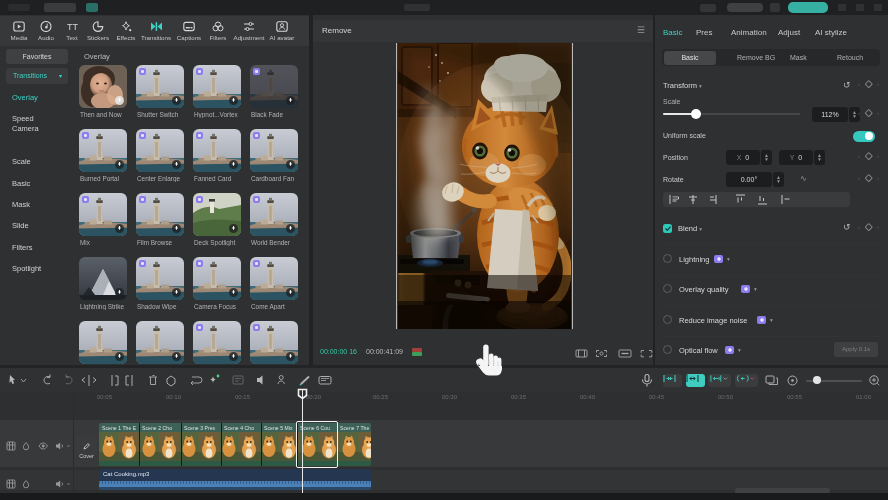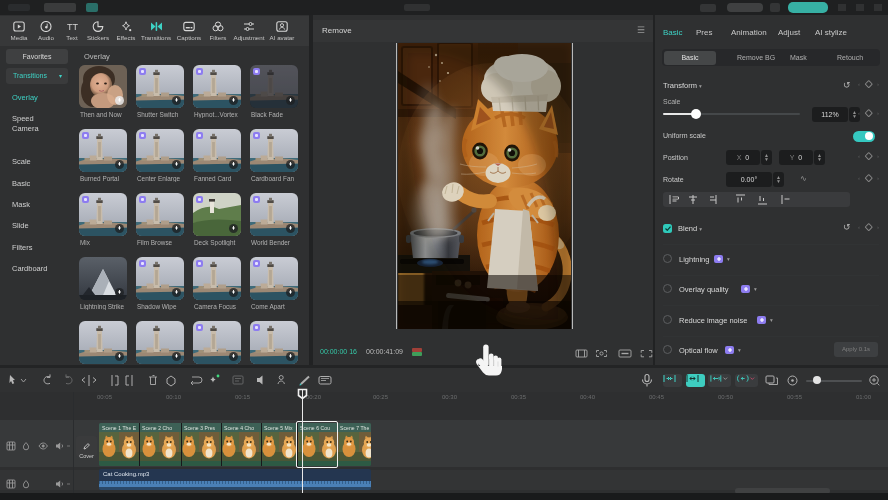--- a/index.html
+++ b/index.html
@@ -118,21 +118,21 @@
     .nav { position:absolute; left:12px; font-size:7.5px; color:#d0d0d0; white-space:nowrap; }
   </style>
   <div class="nav tz" style="top:93px;">Overlay</div>
   <div class="nav" style="top:114px;">Speed</div>
   <div class="nav" style="top:124px;">Camera</div>
   <div class="nav" style="top:157px;">Scale</div>
   <div class="nav" style="top:179px;">Basic</div>
   <div class="nav" style="top:200px;">Mask</div>
   <div class="nav" style="top:221px;">Slide</div>
   <div class="nav" style="top:243px;">Filters</div>
-  <div class="nav" style="top:264px;">Cardboard</div>
+  <div class="nav" style="top:264px;">Spotlight</div>
 
   <div class="abs" style="left:84px;top:52px;font-size:7.5px;color:#bdbdbd;">Overlay</div>
 
   <svg width="0" height="0" style="position:absolute">
     <defs>
       <linearGradient id="sky" x1="0" y1="0" x2="0" y2="1">
         <stop offset="0" stop-color="#c9ccd4"></stop>
           <stop offset="0.72" stop-color="#aaafb9"></stop>
       </linearGradient>
       <symbol id="lh" viewBox="0 0 48 43">

